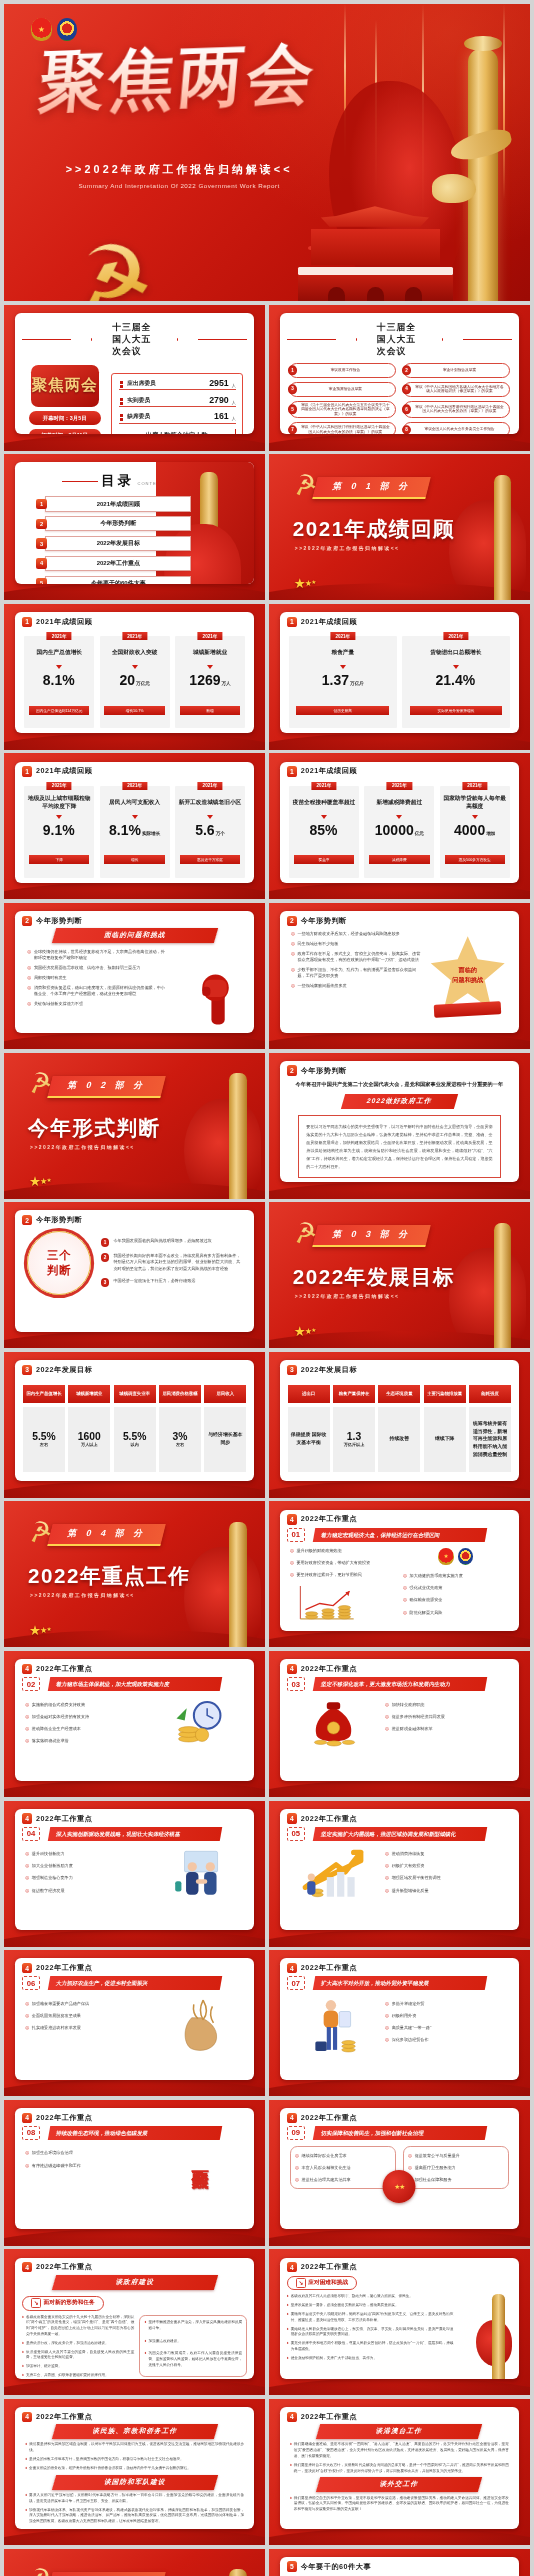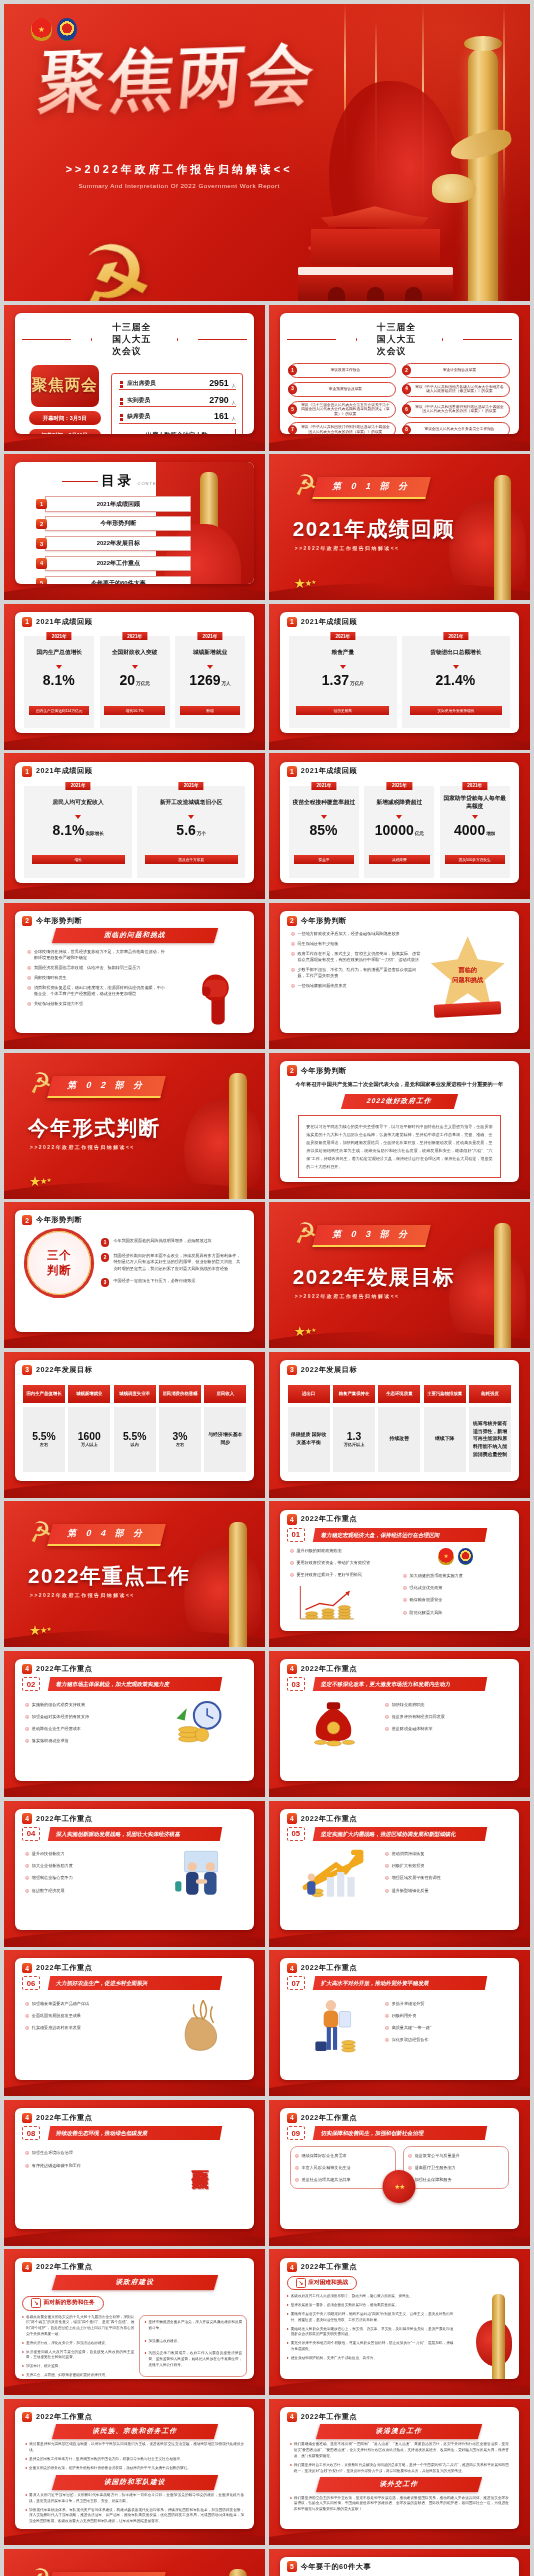--- a/index.html
+++ b/index.html
@@ -126,21 +126,21 @@
   
   .goal-row{display:flex;gap:3.6px;padding:8.2px 1px 0;}
   .goal-col{flex:1;display:flex;flex-direction:column;gap:4.1px;}
   .goal-head{background:linear-gradient(180deg,#e23627,#c0140a);color:#fff;font-size:4.4px;font-weight:bold;text-align:center;min-height:14.4px;display:flex;align-items:center;justify-content:center;padding:1.5px 1px;line-height:1.3;}
   .goal-body{background:#efefef;min-height:61px;display:flex;align-items:center;justify-content:center;text-align:center;padding:2.1px;}
   .goal-big{font-size:10.3px;font-weight:900;color:#111;}
   .goal-unit{font-size:4.1px;font-weight:bold;color:#222;display:block;}
   .goal-txt{font-size:4.9px;font-weight:bold;color:#222;line-height:1.6;}
 
   
-  .idx-row{display:flex;align-items:center;gap:9px;margin:3.1px 0 5.2px;}
+  .idx-row{display:flex;align-items:flex-start;gap:9px;margin:3.1px 0 5.2px;}
   .idx-box{border:0.8px dashed #d8473a;color:#cf1d12;font-size:7.7px;font-weight:900;padding:1.5px 3.6px;border-radius:2.1px;background:#fff;}
   .w-banner{flex:1;max-width:70%;background:linear-gradient(90deg,#e8362a,#d5200f);color:#fff;font-size:5.4px;font-weight:bold;padding:3.6px 7.2px;transform:skewX(-10deg);}
   .w-cols{display:flex;gap:7.2px;padding:1px 3.1px;}
   .w-col{flex:1;display:flex;flex-direction:column;gap:6.2px;}
   .w-illo{display:flex;align-items:center;justify-content:center;flex:0 0 88px;}
   .emblem-pair{display:flex;gap:4.1px;justify-content:center;margin-bottom:2.1px;}
   .box2{flex:1;border:0.5px solid #e0968c;border-radius:7.2px;padding:5.2px 4.1px;display:flex;flex-direction:column;gap:6.2px;}
   .flag-circle{position:absolute;left:50%;top:62px;transform:translateX(-50%);width:33px;height:33px;border-radius:50%;background:radial-gradient(circle at 35% 35%,#e8362a,#b00f06);display:flex;align-items:center;justify-content:center;color:#ffd34d;font-size:6.7px;letter-spacing:-1px;box-shadow:0 1px 3.1px rgba(100,10,4,.5);z-index:3;}
 
   
@@ -386,20 +386,27 @@
       </div>
       <div class="slide">
         <div class="panel">
           <div class="s-head">
             <span class="s-num">1</span>
             <span class="s-title">2021年成绩回顾</span>
           </div>
           <div class="cards">
             <div class="card">
               <span class="card-tag">2021年</span>
+              <div class="card-lb">地级及以上城市细颗粒物平均浓度下降</div>
+              <div class="card-arrow"></div>
+              <div><span class="card-val">9.1%</span><span class="card-unit"></span></div>
+              <div class="card-note">下降</div>
+            </div>
+            <div class="card">
+              <span class="card-tag">2021年</span>
               <div class="card-lb">居民人均可支配收入</div>
               <div class="card-arrow"></div>
               <div><span class="card-val">8.1%</span><span class="card-unit">实际增长</span></div>
               <div class="card-note">增长</div>
             </div>
             <div class="card">
               <span class="card-tag">2021年</span>
               <div class="card-lb">新开工改造城镇老旧小区</div>
               <div class="card-arrow"></div>
               <div><span class="card-val">5.6</span><span class="card-unit">万个</span></div>

